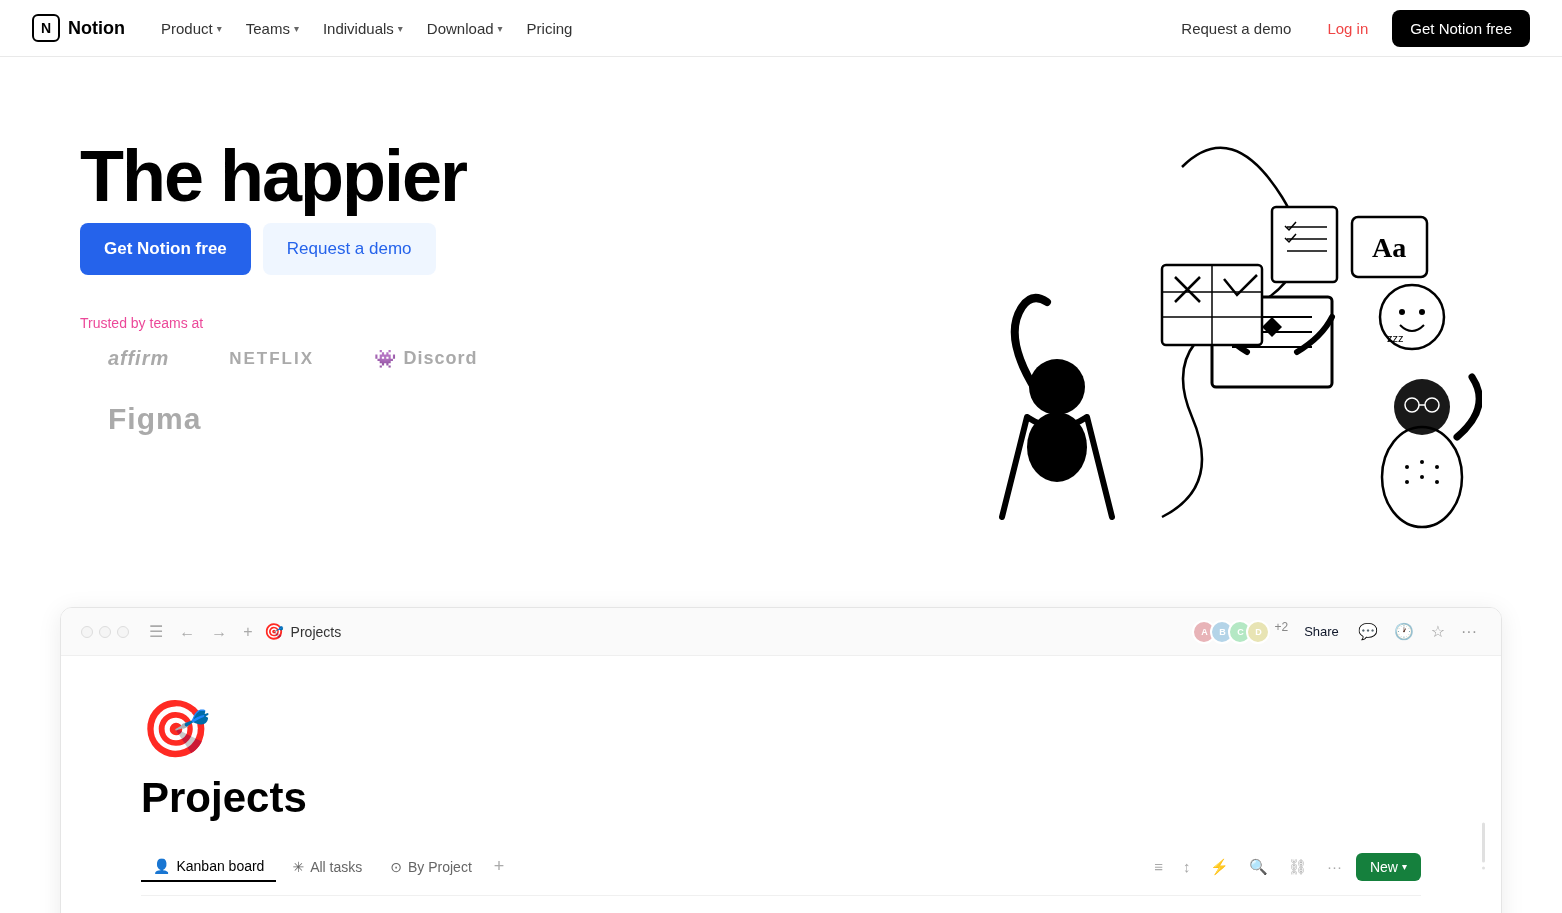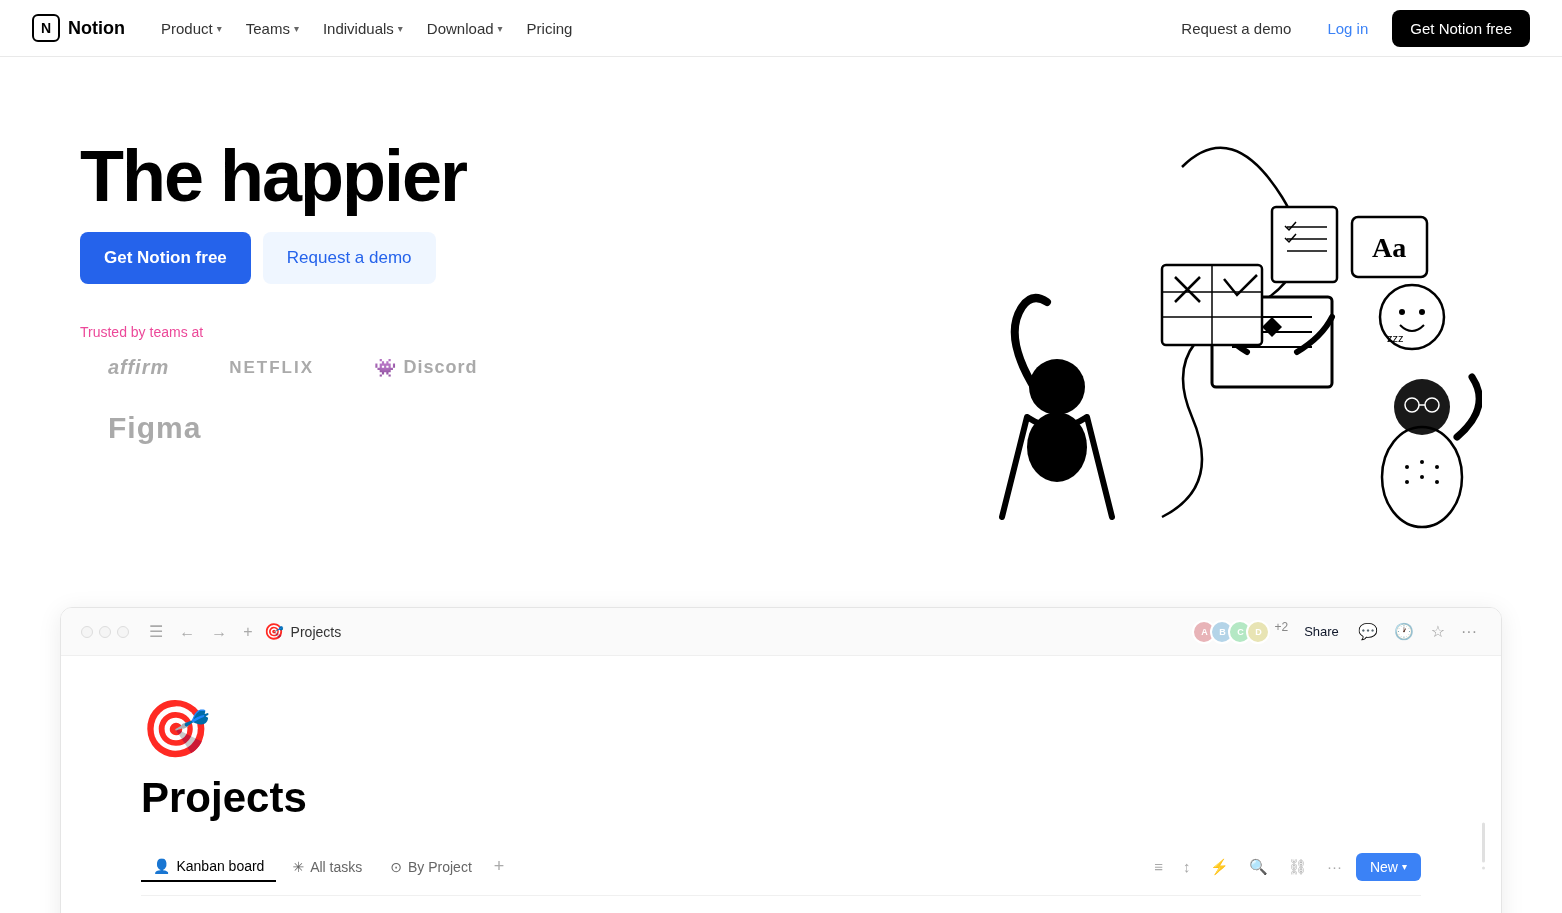--- a/index.html
+++ b/index.html
@@ -19,33 +19,33 @@
     }
     .nav-links { display: flex; align-items: center; margin-left: 16px; }
     .nav-link {
       padding: 6px 12px; font-size: 15px; color: #333; text-decoration: none;
       border-radius: 6px; display: flex; align-items: center; gap: 4px; cursor: pointer;
       background: none; border: none; font-family: inherit;
     }
     .nav-link .chevron { font-size: 10px; color: #666; }
     .nav-right { display: flex; align-items: center; gap: 12px; }
     .btn-demo { font-size: 15px; color: #333; background: none; border: none; cursor: pointer; font-family: inherit; padding: 6px 12px; }
-    .btn-login { font-size: 15px; color: #3b82f6; background: none; border: none; cursor: pointer; font-family: inherit; padding: 6px 12px; }
+    .btn-login { font-size: 15px; color: #ef4444; background: none; border: none; cursor: pointer; font-family: inherit; padding: 6px 12px; }
     .btn-free {
       background: #000; color: #fff; border: none; border-radius: 8px;
       padding: 10px 18px; font-size: 15px; font-weight: 500; cursor: pointer; font-family: inherit;
     }
 
     
     .hero {
       display: flex; align-items: flex-start; justify-content: space-between;
       padding: 60px 80px 0 80px; max-width: 1562px; margin: 0 auto; overflow: hidden;
     }
     .hero-left { max-width: 540px; padding-top: 20px; }
-    .hero-title { font-size: 72px; font-weight: 800; line-height: 1.1; color: #000; margin-bottom: 16px; letter-spacing: -2px; }
+    .hero-title { font-size: 72px; font-weight: 800; line-height: 1.1; color: #000; margin-bottom: 7px; letter-spacing: -2px; }
     .hero-subtitle { font-size: 20px; color: #555; margin-bottom: 32px; line-height: 1.5; }
     .hero-buttons { display: flex; gap: 12px; margin-bottom: 40px; }
     .btn-hero-primary {
       background: #2563eb; color: #fff; border: none; border-radius: 8px;
       padding: 16px 24px; font-size: 17px; font-weight: 600; cursor: pointer; font-family: inherit;
     }
     .btn-hero-secondary {
       background: #eff6ff; color: #2563eb; border: none; border-radius: 8px;
       padding: 16px 24px; font-size: 17px; font-weight: 500; cursor: pointer; font-family: inherit;
     }
@@ -102,21 +102,21 @@
       display: flex; align-items: center; gap: 6px; padding: 6px 12px;
       font-size: 14px; color: #666; border-radius: 6px; cursor: pointer; border: none; background: none; font-family: inherit;
     }
     .view-tab.active { border-bottom: 2px solid #000; border-radius: 0; color: #000; font-weight: 500; }
     .view-tab-icon { font-size: 14px; }
     .view-add { font-size: 18px; color: #aaa; padding: 6px; cursor: pointer; border: none; background: none; }
 
     .toolbar-icon-sm { font-size: 15px; color: #aaa; cursor: pointer; padding: 4px 6px; border: none; background: none; }
 
     .btn-new {
-      background: #3b82f6; color: #fff; border: none; border-radius: 6px;
+      background: #15803d; color: #fff; border: none; border-radius: 6px;
       padding: 6px 14px; font-size: 14px; font-weight: 500; cursor: pointer; font-family: inherit;
       display: flex; align-items: center; gap: 4px;
     }
     .btn-new-chevron { font-size: 10px; }
 
     
     .discord-emoji { font-size: 18px; }
   </style>
 </head>
 <body>

